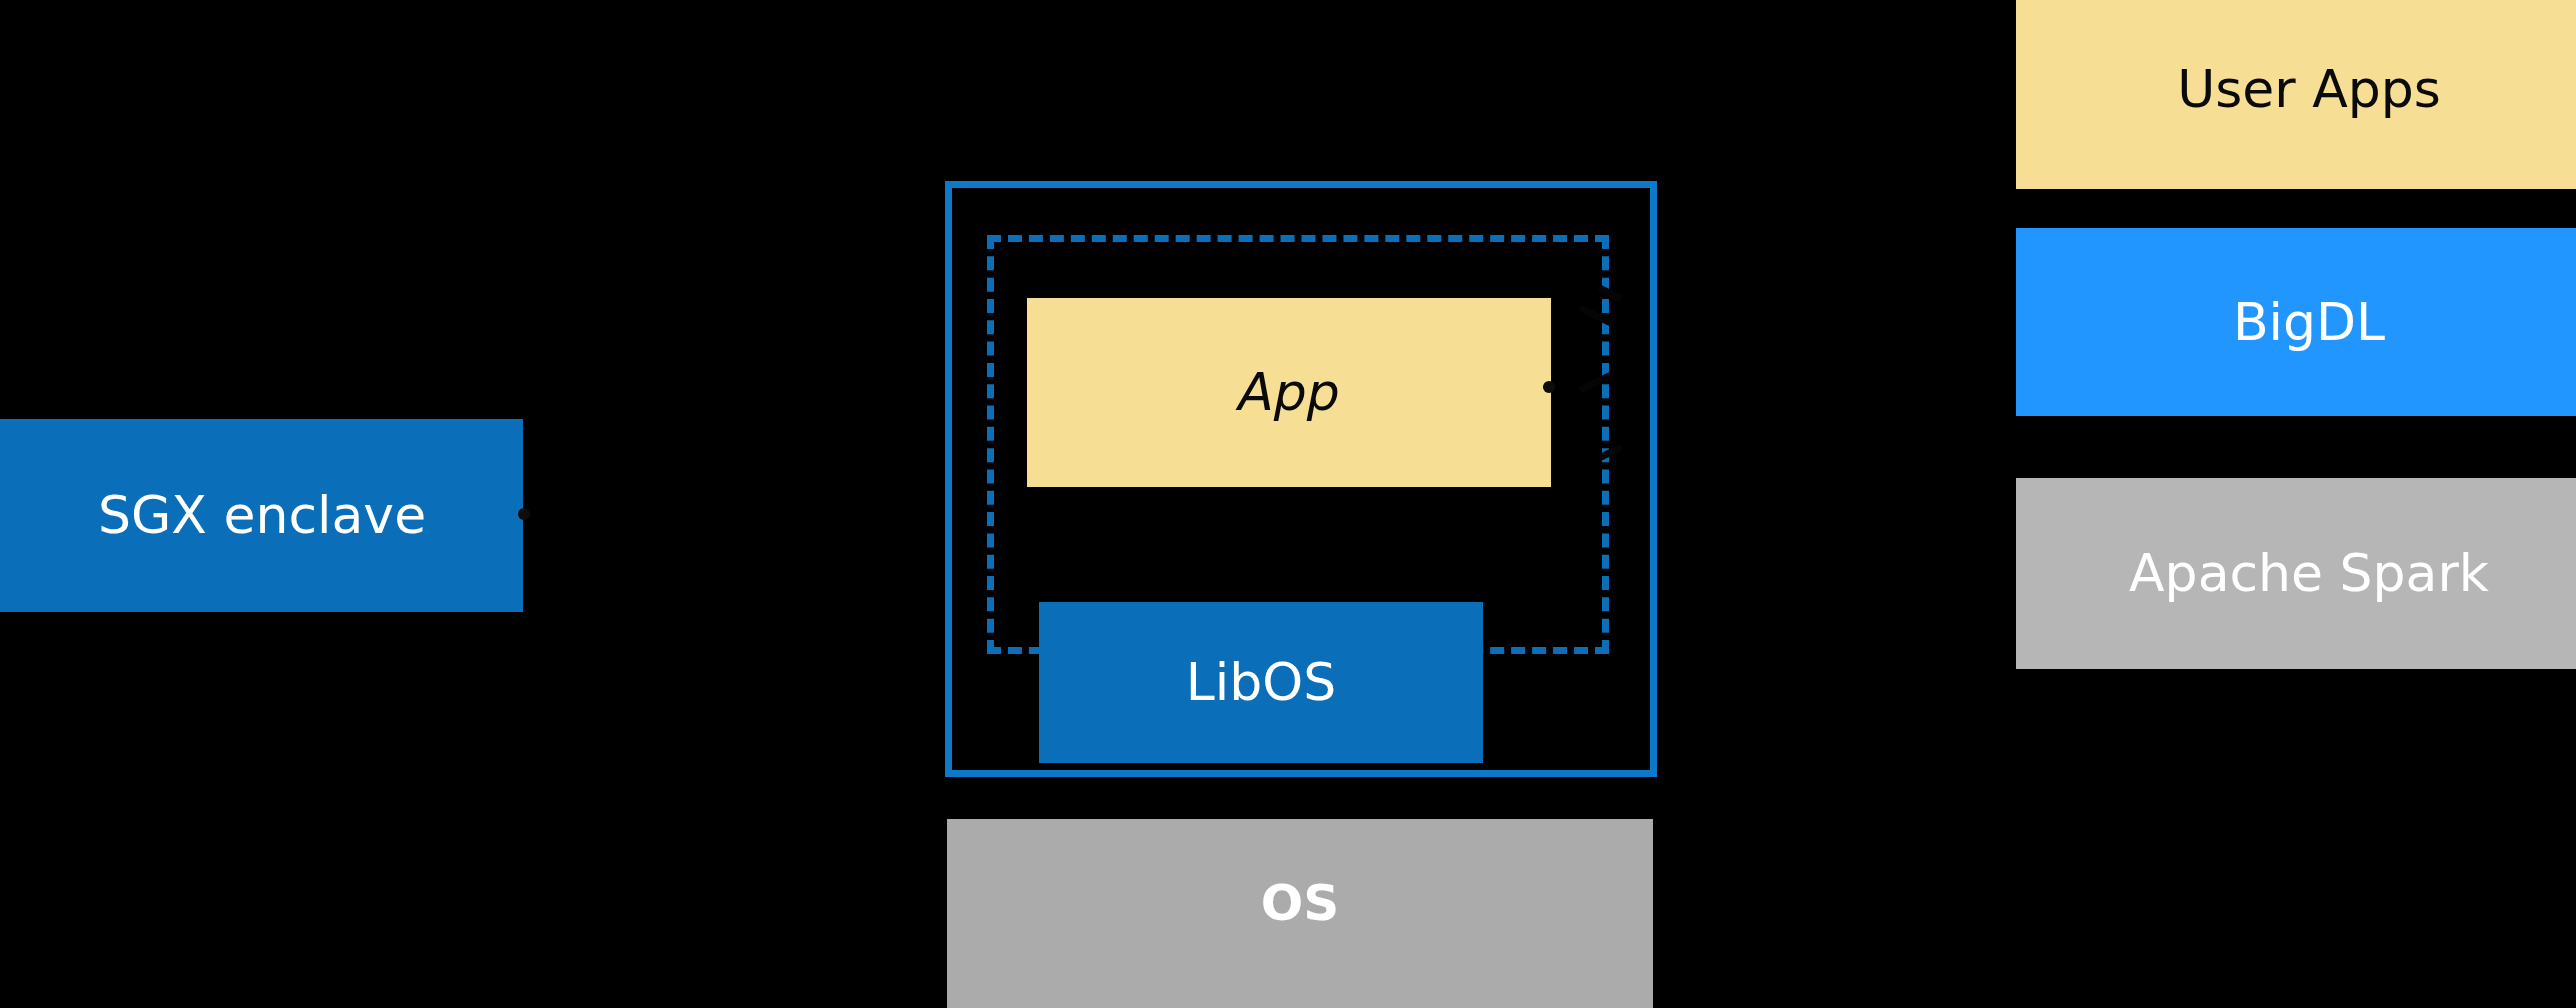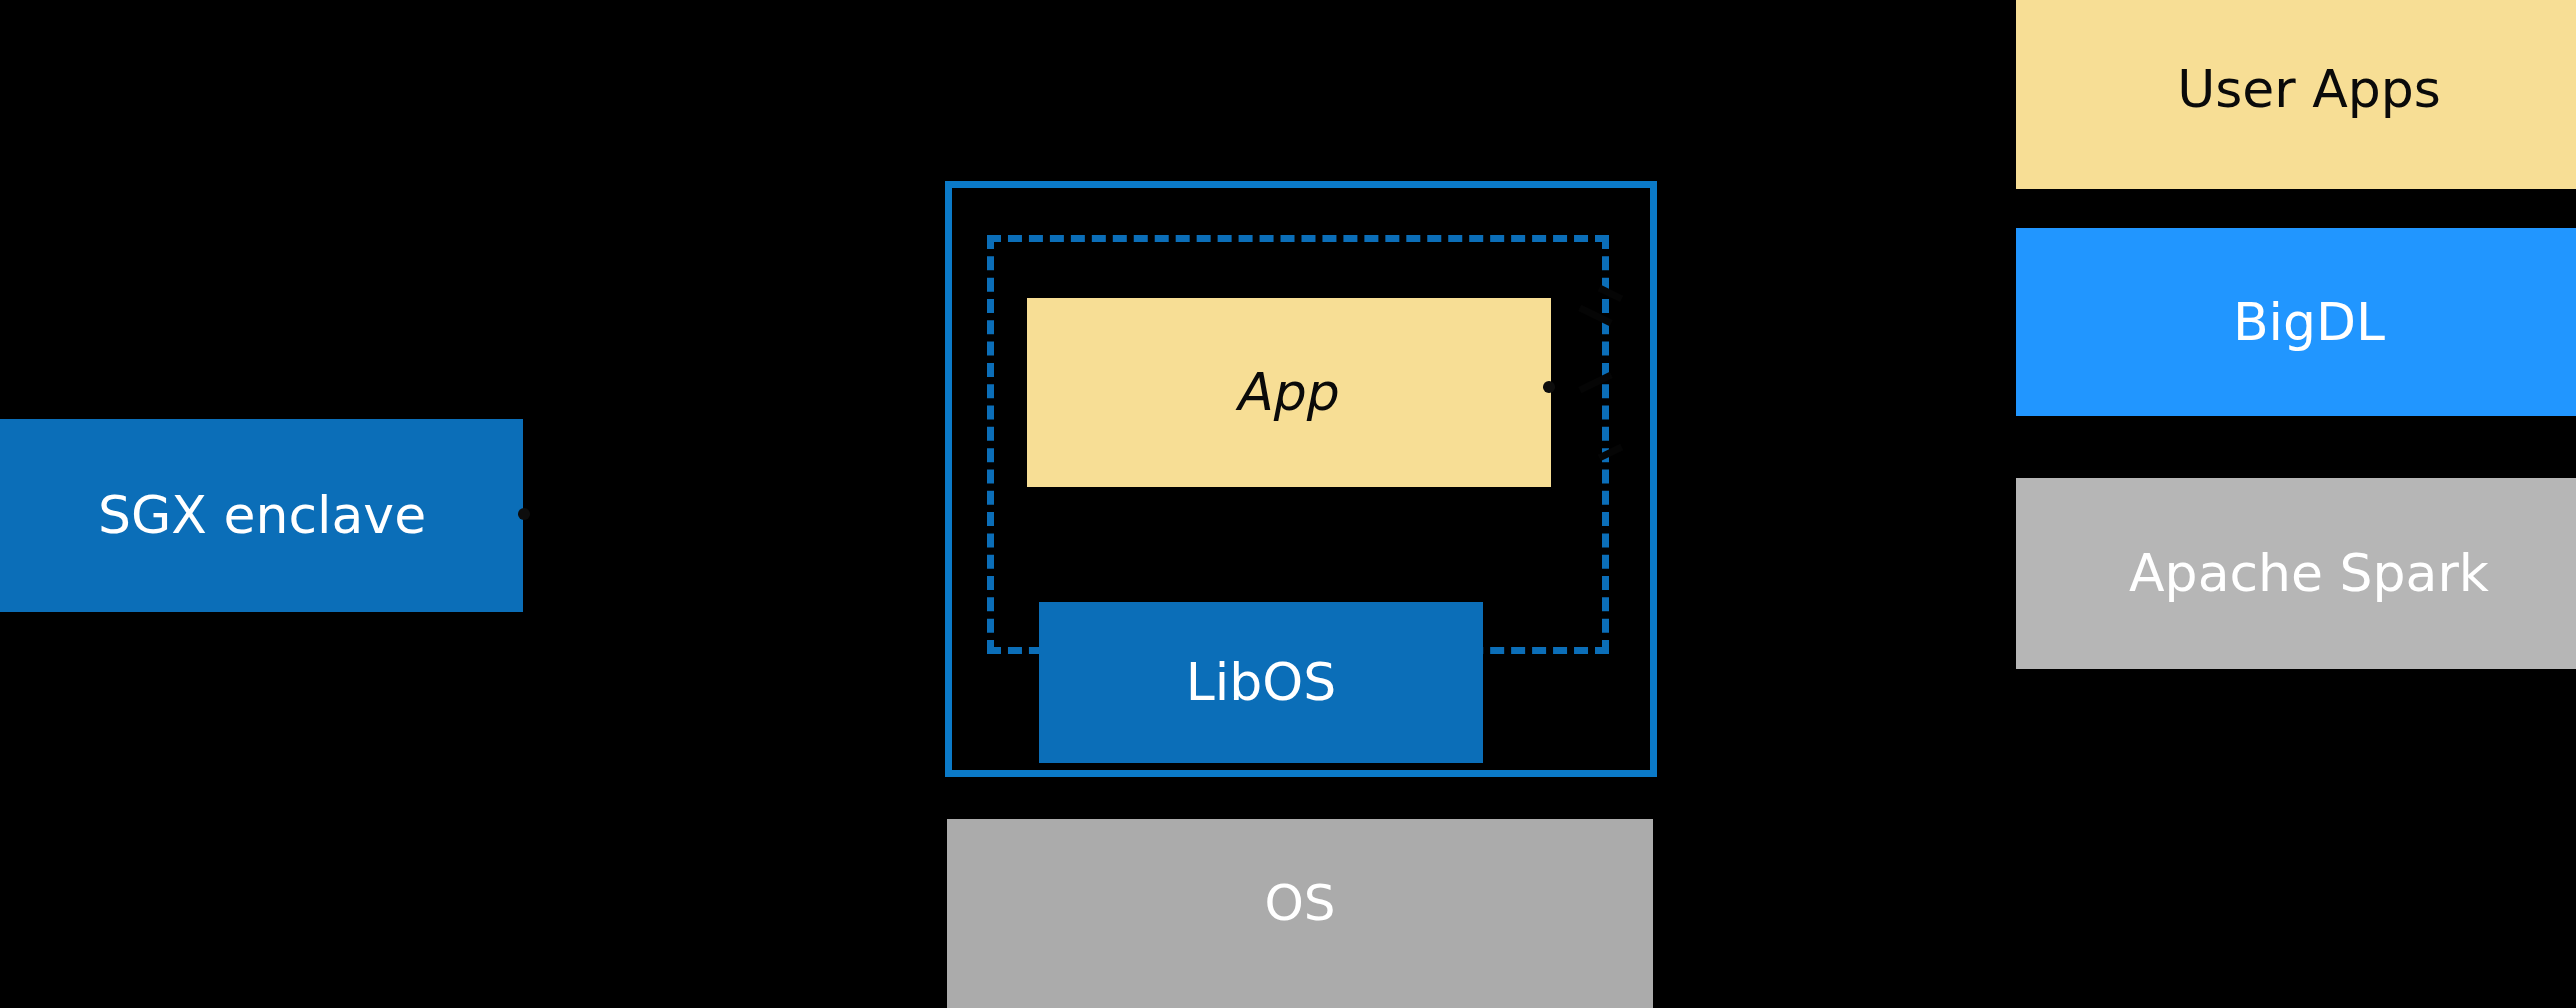--- a/index.html
+++ b/index.html
@@ -107,21 +107,21 @@
     margin-top: 26px;
   }
   #os-box {
     left: 947px;
     top: 819px;
     width: 706px;
     height: 189px;
     background: #ABABAB;
     color: #ffffff;
     font-size: 50px;
-    font-weight: normal;
+    font-weight: bold;
     z-index: 3;
   }
   #os-box .label { transform: translateY(-10px); }
 
   
   .connector-stroke {
     position: absolute;
     background: #050505;
     z-index: 6;
   }

